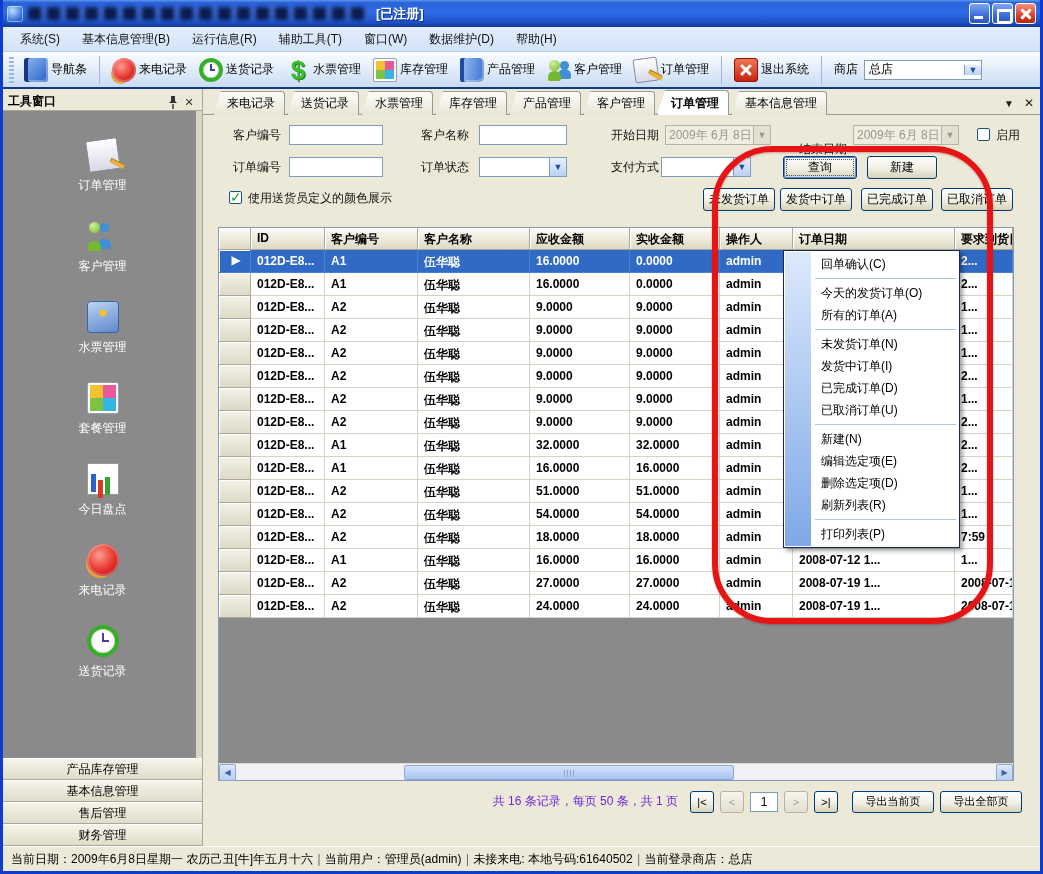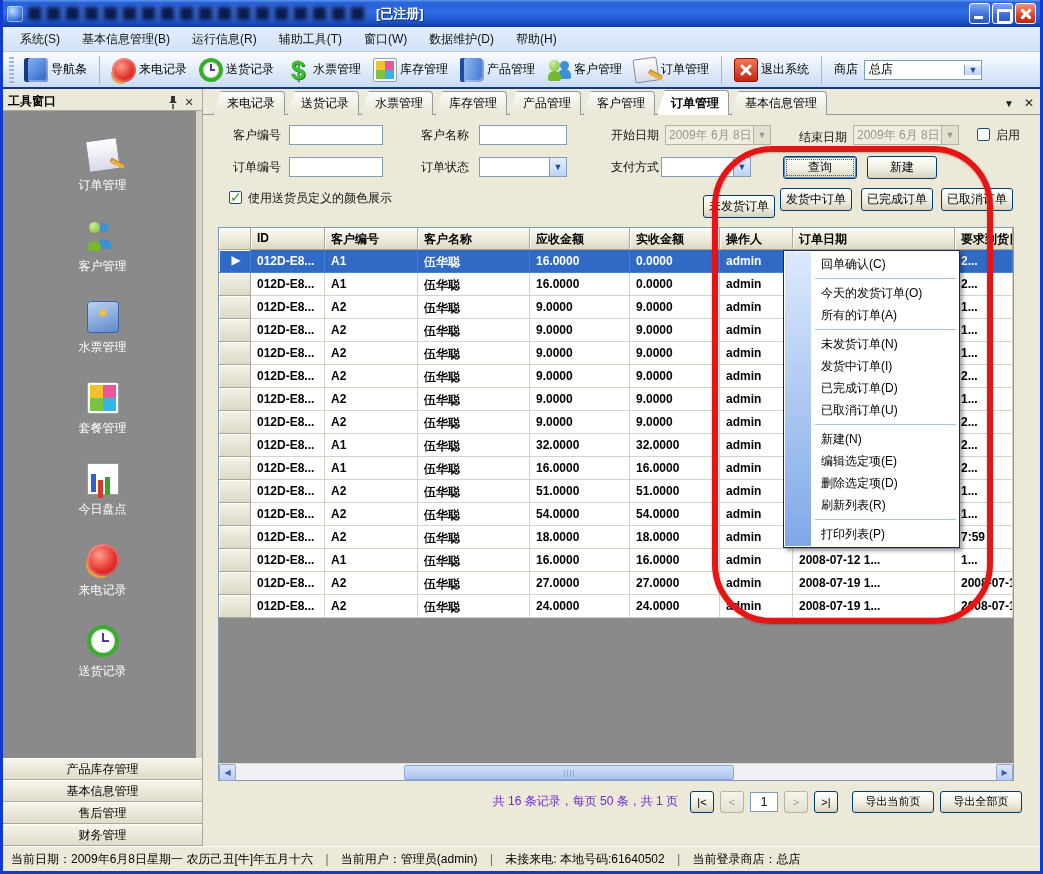--- a/index.html
+++ b/index.html
@@ -127,21 +127,21 @@
 
   
   .pagerow{ display:flex; align-items:center; justify-content:flex-end; gap:6px; margin:8px 18px 0 0; height:25px;}
   .pg-summary{ margin-right:6px; color:#6d28d9;}
   .pgbtn{ height:22px; min-width:24px; border:1px solid #003C74; border-radius:3px; background:linear-gradient(180deg,#FFFFFF,#F1EFE2 55%,#D8D2BD); font-size:11px; text-align:center; padding:0 4px;}
   .pgbtn.dis{ border-color:#B8B2A2; color:#A8A295; background:linear-gradient(#F6F4EC,#E4E0D0);}
   .pg-page{ width:28px; height:20px; border:1px solid #7F9DB9; background:#fff; text-align:center; font-size:12px; font-family:inherit;}
   .pg-export{ min-width:82px;}
 
   
-  .statusbar{ height:25px; flex:none; background:#ECE9D8; border-top:1px solid #fff; display:flex; align-items:center; padding:0 8px; gap:8px; white-space:nowrap; overflow:hidden;}
+  .statusbar{ height:25px; flex:none; background:#ECE9D8; border-top:1px solid #fff; display:flex; align-items:center; padding:0 8px; white-space:nowrap; overflow:hidden;}
   .statusbar .seg{ color:#000;}
   .statusbar .sep{ color:#444;}
 
   
   .ctxmenu{ position:absolute; left:780px; top:250px; width:177px; background:#FFFFFF; border:1px solid #17275C;
     box-shadow:3px 3px 4px rgba(0,0,0,.35); z-index:30; padding:2px 1px;}
   .ctxmenu::before{ content:""; position:absolute; left:1px; top:1px; bottom:1px; width:26px; background:linear-gradient(180deg,#DCE9FB,#7FA8E8); }
   .mi{ position:relative; height:22px; line-height:22px; padding-left:36px; color:#000; white-space:nowrap;}
   .mi.hl{ background:#FEF0C4; border:1px solid #24408C; line-height:20px; margin:0 0 2px 0;}
   .msep{ height:1px; background:#AFC4E2; margin:3px 2px 3px 30px;}
@@ -299,21 +299,21 @@
         <div class="filters">
           <span class="flabel" style="left:30px;top:10px">客户编号</span>
           <input class="finput" style="left: 86px; top: 10px; width: 94px;" value="">
           <span class="flabel" style="left:218px;top:10px">客户名称</span>
           <input class="finput" style="left: 276px; top: 10px; width: 88px;" value="">
           <span class="flabel" style="left:408px;top:10px">开始日期</span>
           <div class="combo picker" style="left:462px;top:10px;width:106px">
             <span class="val">2009年 6月 8日</span>
             <span class="arrow">▼</span>
           </div>
-          <span class="flabel" style="left:596px;top:12px">结束日期</span>
+          <span class="flabel" style="left:596px;top:24px">结束日期</span>
           <div class="combo picker" style="left:650px;top:10px;width:106px">
             <span class="val">2009年 6月 8日</span>
             <span class="arrow">▼</span>
           </div>
           <span class="cb" style="left:774px;top:13px"></span>
           <span class="flabel" style="left:793px;top:10px">启用</span>
 
           <span class="flabel" style="left:30px;top:42px">订单编号</span>
           <input class="finput" style="left: 86px; top: 42px; width: 94px;" value="">
           <span class="flabel" style="left:218px;top:42px">订单状态</span>
@@ -324,21 +324,21 @@
           <span class="flabel" style="left:408px;top:42px">支付方式</span>
           <div class="combo" style="left:458px;top:42px;width:90px">
             <span class="val"></span>
             <span class="arrow">▼</span>
           </div>
           <button class="xpbtn focus" style="left:580px;top:41px;width:74px">查询</button>
           <button class="xpbtn" style="left:664px;top:41px;width:70px">新建</button>
 
           <span class="cb checked" style="left:26px;top:76px"></span>
           <span class="flabel" style="left:45px;top:73px">使用送货员定义的颜色展示</span>
-          <button class="xpbtn" style="left: 500px; top: 73px; width: 72px; margin-top: 7px;">未发货订单</button>
+          <button class="xpbtn" style="left: 500px; top: 73px; width: 72px;">未发货订单</button>
             <button class="xpbtn" style="left: 577px; top: 73px; width: 72px;">发货中订单</button>
             <button class="xpbtn" style="left: 658px; top: 73px; width: 72px;">已完成订单</button>
             <button class="xpbtn" style="left: 738px; top: 73px; width: 72px;">已取消订单</button>
         </div>
 
         <div class="grid">
           <div class="gcols ghead">
               <div class="hc"></div>
               <div class="hc">ID</div>
               <div class="hc">客户编号</div>

